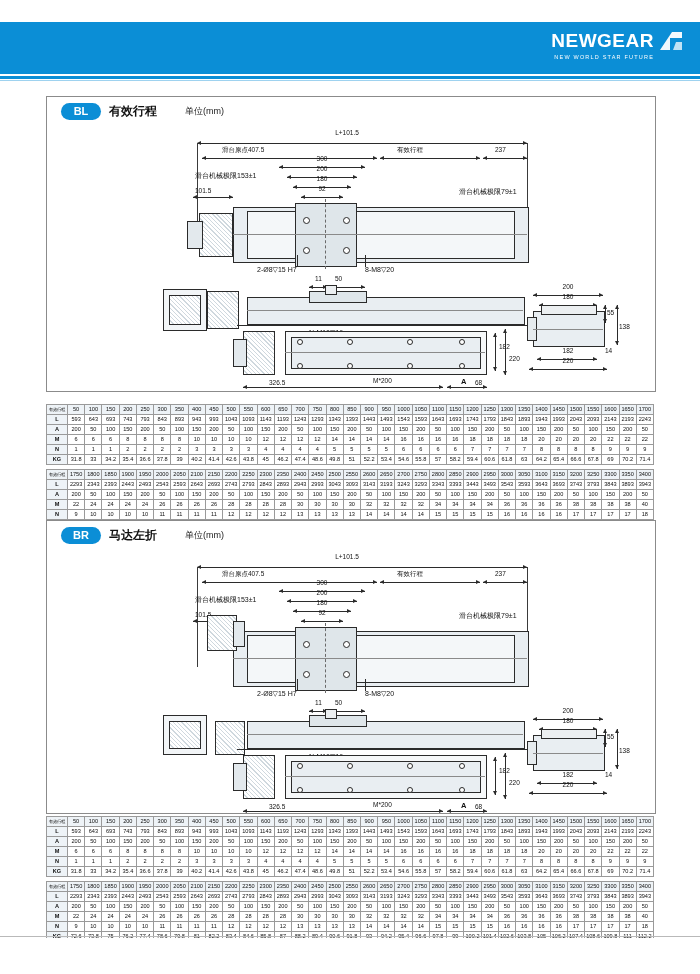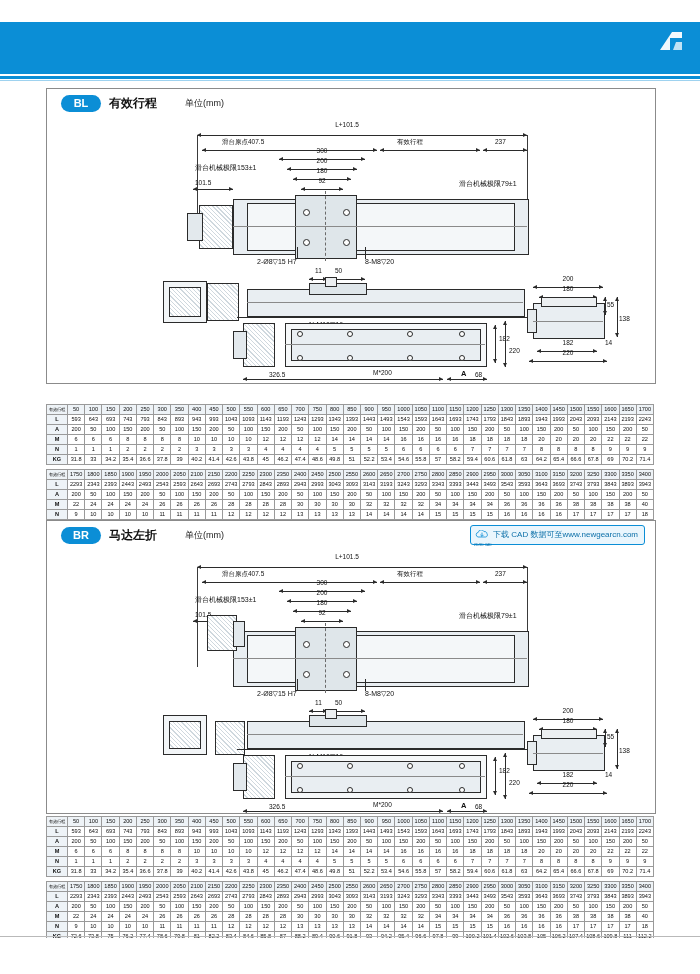--- a/index.html
+++ b/index.html
@@ -30,21 +30,21 @@
   }
   .header-rule2{
     position:absolute;left:0;top:80px;width:700px;height:1px;background:#9ed2ef;
   }
 
   
   .panel{
     position:absolute;left:46px;width:608px;border:1px solid #8b8b8b;
     background:#fff;
   }
-  #panel-bl{top:88px;height:294px;text-decoration:underline;}
+  #panel-bl{top:96px;height:294px;text-decoration:underline;}
   #panel-br{top:520px;height:292px;}
 
   .panel-head{
     position:relative;height:28px;
   }
   .tag-pill{
     position:absolute;left:14px;top:6px;width:40px;height:17px;border-radius:9px;
     background:#0b8ed6;color:#fff;font-size:11px;font-weight:bold;
     text-align:center;line-height:17px;
   }
@@ -130,20 +130,24 @@
 </style>
 </head>
 <body>
 
 <div class="header">
   <div class="logomark" style="right:16px;top:8px;">
     <svg width="26" height="22" viewBox="0 0 26 22">
       <path d="M2 20 L14 2 L24 2 L24 8 L12 8 L12 20 Z" fill="#ffffff" opacity="0.95"></path>
       <path d="M15 20 L24 20 L24 12 L18 12 Z" fill="#ffffff" opacity="0.75"></path>
     </svg>
+  </div>
+  <div class="brand" style="right:46px;">
+    <div class="name">NEWGEAR</div>
+    <div class="tag">NEW WORLD STAR FUTURE</div>
   </div>
 </div>
 <div class="header-rule"></div>
 <div class="header-rule2"></div>
 
 <div class="panel" id="panel-bl">
   <div class="panel-head">
     <div class="tag-pill">BL</div>
     <div class="panel-title">有效行程</div>
     <div class="panel-unit">单位(mm)</div>
@@ -715,30 +719,20 @@
         </tr>
       </tbody>
   </table>
 </div>
 
 <div class="panel" id="panel-br">
   <div class="panel-head">
     <div class="tag-pill">BR</div>
     <div class="panel-title">马达左折</div>
     <div class="panel-unit">单位(mm)</div>
-    <div class="cad-btn">
-      <span class="cad-ico">
-        <svg width="16" height="9" viewBox="0 0 16 9">
-          <path d="M4 7 a2.4 2.4 0 0 1 .3 -4.7 a3 3 0 0 1 5.7 -.6 a2.2 2.2 0 0 1 3 2.1 a2 2 0 0 1 -1.4 3.2 Z" fill="none" stroke="#0b8ed6" stroke-width="0.8"></path>
-          <path d="M8 2.6 v3.6 M6.4 4.8 L8 6.4 L9.6 4.8" fill="none" stroke="#0b8ed6" stroke-width="0.8"></path>
-        </svg>
-        <span class="txt">2D/3D CAD</span>
-      </span>
-      <span>下载 CAD 数据可至www.newgearcn.com</span>
-    </div>
   </div>
 
   <div class="draw">
     <div class="dimc" style="left:200px;top:4px;width:200px;">L+101.5</div>
     <div class="arrow" style="left:150px;top:18px;width:330px;"></div>
     <div class="ext" style="left:150px;top:18px;height:100px;"></div>
     <div class="ext" style="left:480px;top:18px;height:100px;"></div>
 
     <div class="dim" style="left:175px;top:21px;">滑台原点407.5</div>
     <div class="dim" style="left:350px;top:21px;">有效行程</div>

